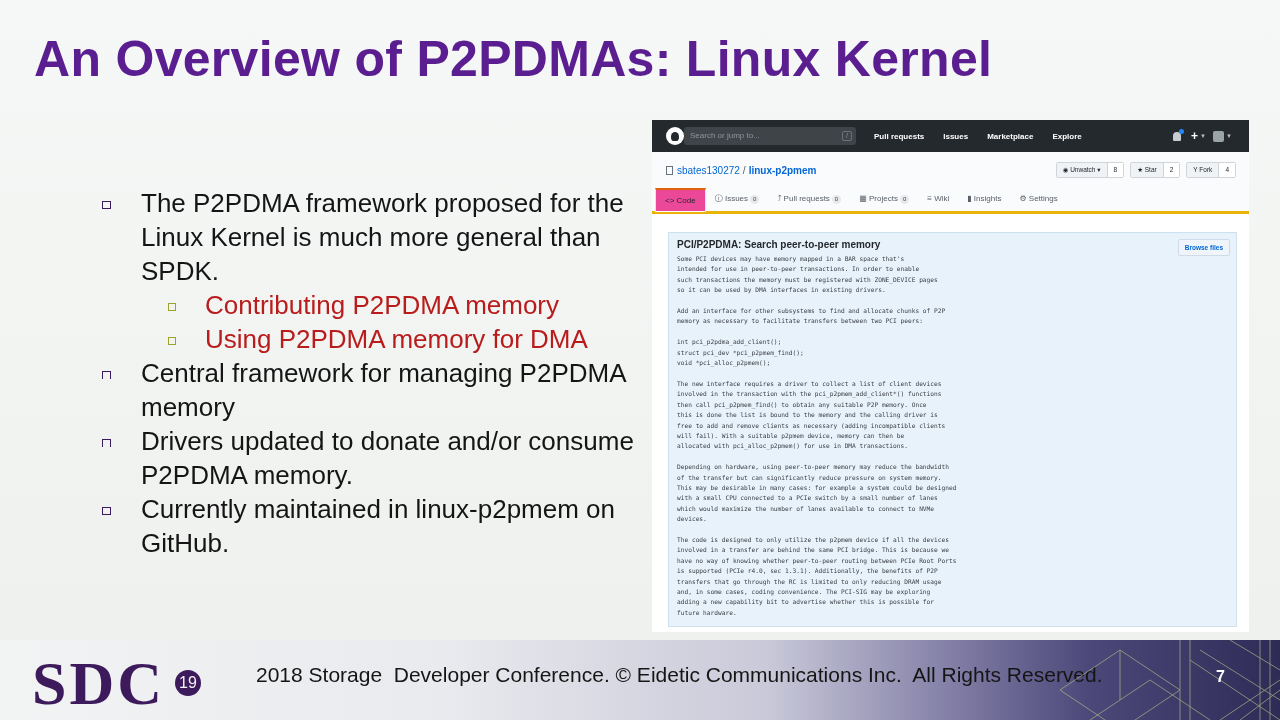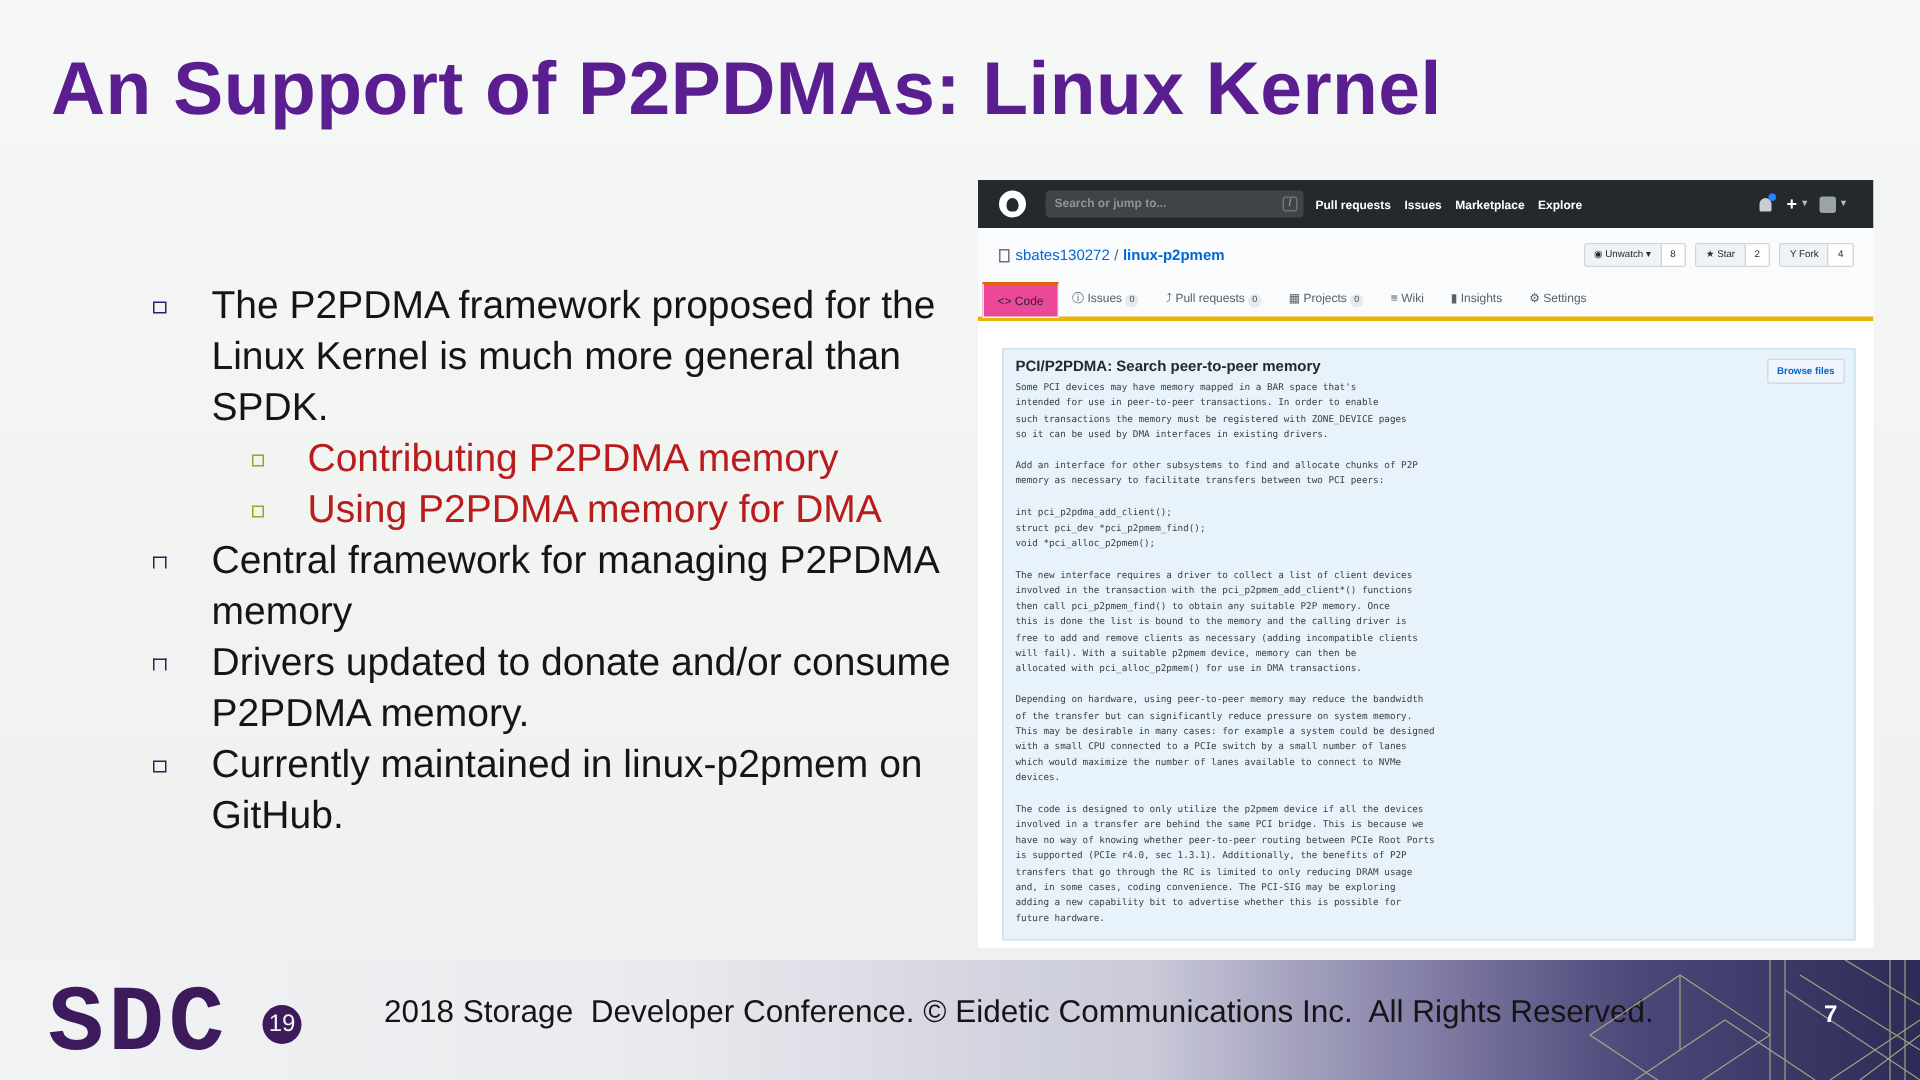--- a/index.html
+++ b/index.html
@@ -26,24 +26,24 @@
   .sub .mark {
     position: absolute; left: 68px; top: 15px; width: 8px; height: 8px;
     border: 1.4px solid #9aa428;
   }
 
   
   .gh { position: absolute; left: 652px; top: 120px; width: 597px; height: 512px; background: #fff; overflow: hidden; }
   .gh-top { height: 32px; background: #24292e; display: flex; align-items: center; padding-left: 14px; }
   .gh-logo { width: 18px; height: 18px; border-radius: 50%; background: #fff; position: relative; }
   .gh-logo::after { content: ""; position: absolute; left: 5px; top: 5px; width: 8px; height: 9px; background: #24292e; border-radius: 50% 50% 40% 40%; }
-  .gh-search { margin-left: 13px; width: 172px; height: 18px; background: #3f4448; border-radius: 3px; color: #8d959c; font-size: 8px; line-height: 18px; padding-left: 6px; position: relative; font-weight: bold; }
+  .gh-search { width: 172px; height: 18px; background: #3f4448; border-radius: 3px; color: #8d959c; font-size: 8px; line-height: 18px; padding-left: 6px; position: relative; }
   .gh-search .slash { position: absolute; right: 4px; top: 4px; width: 10px; height: 10px; border: 1px solid #6a737d; border-radius: 2px; font-size: 7px; line-height: 8px; text-align: center; color: #8d959c; }
   .gh-nav { display: flex; margin-left: 8px; }
-  .gh-nav span { color: #fff; font-size: 8px; font-weight: bold; margin-right: 9px; }
+  .gh-nav span { color: #fff; font-size: 8px; font-weight: bold; margin-right: 9px; margin-left: 10px; }
   .gh-right { margin-left: auto; display: flex; align-items: center; margin-right: 10px; }
   .bell { width: 8px; height: 9px; background: #c9ccd0; border-radius: 4px 4px 1px 1px; position: relative; margin-right: 10px; }
   .bell::after { content: ""; position: absolute; right: -3px; top: -3px; width: 5px; height: 5px; background: #2188ff; border-radius: 50%; }
   .plus { color: #fff; font-size: 12px; font-weight: bold; margin-right: 2px; }
   .caret { color: #bbb; font-size: 6px; margin-right: 7px; }
   .av { width: 11px; height: 11px; background: #9aa3a6; border-radius: 2px; margin-right: 2px; }
   .gh-head { background: #fafbfc; height: 62px; border-bottom: 3px solid #eab308; position: relative; }
   .repo-title { position: absolute; left: 14px; top: 13px; font-size: 10px; color: #0366d6; display: flex; align-items: center; }
   .repo-icon { width: 7px; height: 9px; border: 1px solid #6a737d; margin-right: 4px; }
   .repo-title b { font-weight: bold; }
@@ -58,29 +58,29 @@
   .tab .cnt { display: inline-block; background: #e6e9ec; border-radius: 6px; padding: 0 3px; font-size: 6px; line-height: 9px; margin-left: 2px; color: #444; }
   .tab.active { background: #ec4899; border: 1px solid #e1e4e8; border-top: 2px solid #e36209; border-bottom-color: #fff; color: #24292e; }
   .commit { position: absolute; left: 16px; top: 112px; width: 569px; height: 395px; background: #e8f2fa; border: 1px solid #cde0ee; padding: 6px 8px; }
   .commit-title { font-size: 10px; font-weight: bold; color: #24292e; margin-bottom: 4px; }
   .browse { position: absolute; right: 6px; top: 6px; background: #eff5fa; border: 1px solid #cfdce8; border-radius: 2px; font-size: 6.5px; color: #0366d6; font-weight: bold; padding: 4px 6px; }
   .commit-body { font-family: "DejaVu Sans Mono", monospace; font-size: 6.2px; line-height: 10.4px; color: #3b4047; white-space: pre; }
 
   
   .footer { position: absolute; left: 0; top: 640px; width: 1280px; height: 80px;
     background: linear-gradient(90deg, #f2f3f3 0%, #e9eaee 35%, #c9c9d9 60%, #7f7ba4 75%, #4c4879 85%, #2e2b57 100%); }
-  .logo { position: absolute; left: 32px; top: 12px; font-family: Liberation Mono, monospace; font-weight: bold; font-size: 62px; line-height: 62px; color: #3d1a5b; letter-spacing: 3px; }
+  .logo { position: absolute; left: 32px; top: 12px; font-family: Liberation Serif, serif; font-weight: bold; font-size: 62px; line-height: 62px; color: #3d1a5b; letter-spacing: 3px; }
   .copyright { position: absolute; left: 256px; top: 23px; font-size: 21px; color: #151515; white-space: pre; }
   .pagenum { position: absolute; left: 1216px; top: 28px; font-size: 16px; color: #fff; font-weight: bold; }
   .deco { position: absolute; left: 1030px; top: 0; width: 250px; height: 80px; }
 </style>
 </head>
 <body>
 
-<div class="title">An Support of P2PDMAs: Linux Kernel</div>
+<div class="title">An Overview of P2PDMAs: Linux Kernel</div>
 
 <div class="bullets">
   <div class="bullet">
     <span class="mark"></span>
     <span>The P2PDMA framework proposed for the Linux Kernel is much more general than SPDK.</span>
   </div>
   <div class="sub">
     <span class="mark"></span>
     <span>Contributing P2PDMA memory</span>
   </div>

